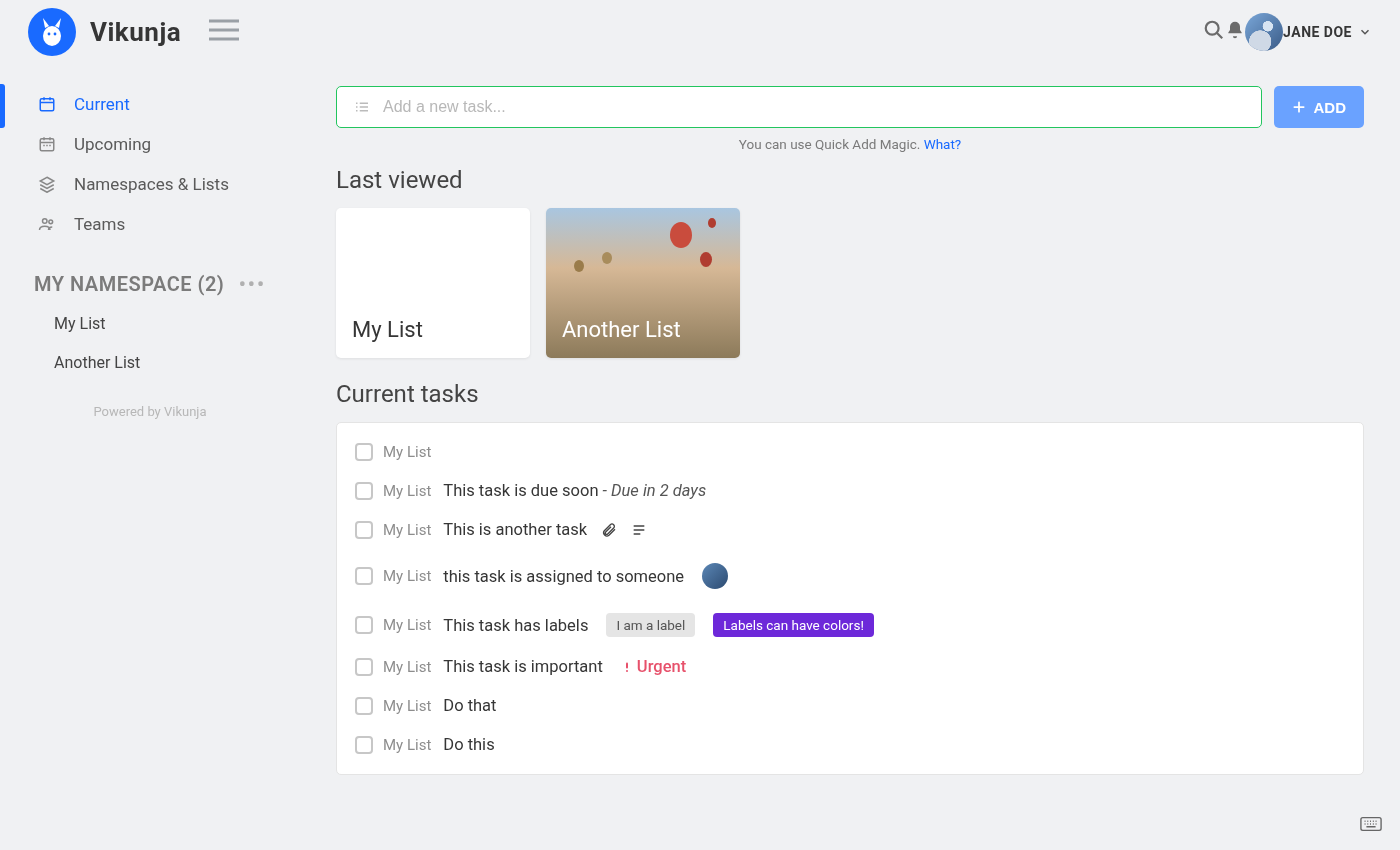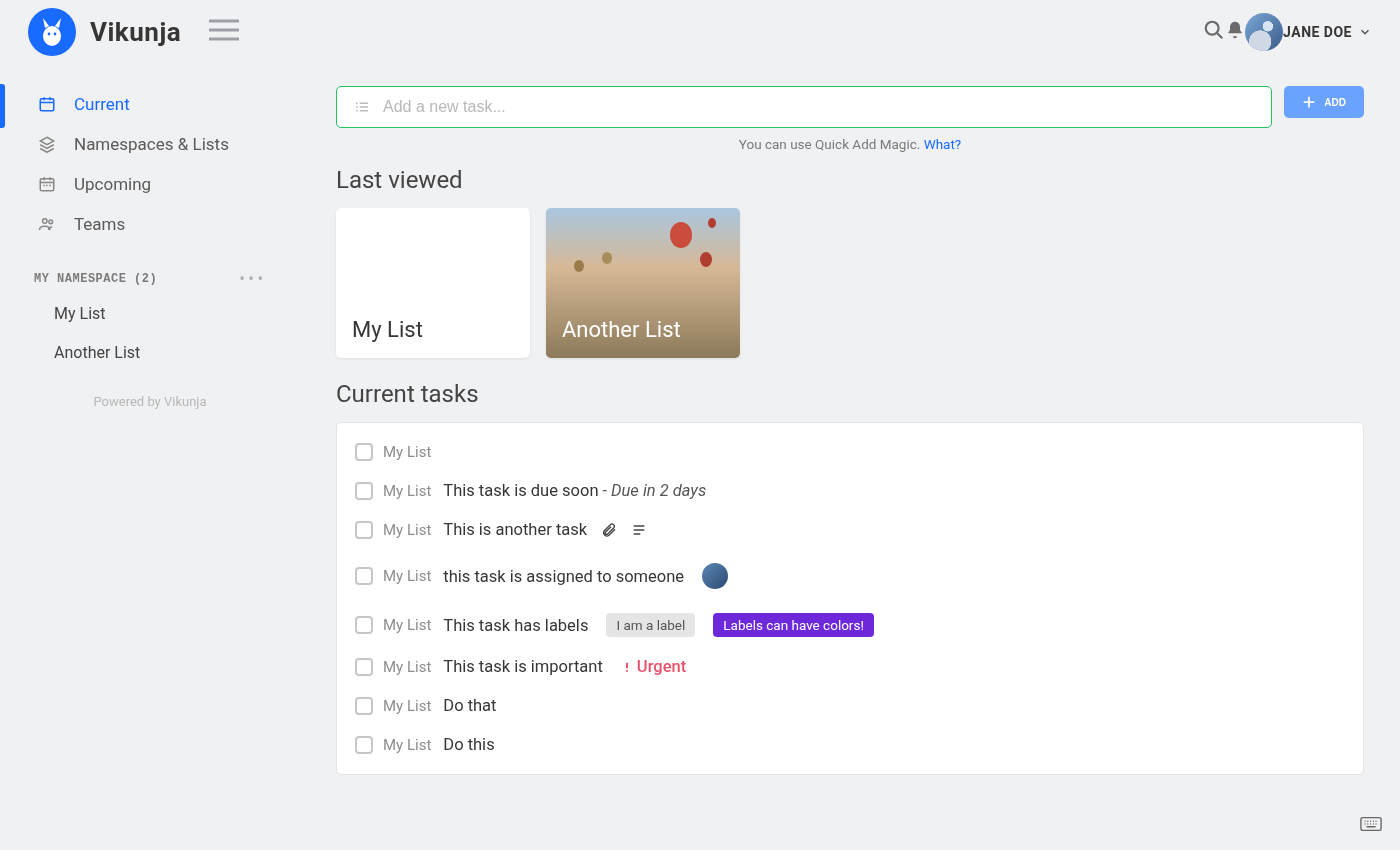--- a/index.html
+++ b/index.html
@@ -55,40 +55,40 @@
     font-size: 17px; color: #5a5a5a; cursor: pointer;
   }
   .nav-item.active { color: #196aff; }
   .nav-icon { width: 22px; display:flex; justify-content:center; }
   .nav-icon svg { color: #888; }
   .nav-item.active .nav-icon svg { color:#196aff; }
 
   .ns-heading {
     display:flex; align-items:center; justify-content:space-between;
     padding: 28px 34px 8px 34px;
-    color:#7b7b7b; font-weight:600; font-size:12px; letter-spacing:0.5px; text-transform:uppercase;font-family:Liberation Mono, monospace;
+    color:#7b7b7b; font-weight:600; font-size:20px; letter-spacing:0.5px; text-transform:uppercase;
   }
   .ns-heading .dots { color:#b0b0b0; cursor:pointer; letter-spacing:2px; }
   .ns-list-item { padding: 10px 0 10px 54px; font-size:16px; color:#444; cursor:pointer; }
   .powered { text-align:center; color:#b7b7b7; font-size:13px; margin-top:22px; }
 
   
   .main { flex:1; padding: 22px 36px 12px 36px; overflow-y:auto; }
   .greeting { text-align:center; font-size:32px; font-weight:400; color:#363636; margin-bottom:20px; }
   .add-row { display:flex; gap:12px; margin-bottom:8px; }
   .add-input {
     flex:1; background:#fff; border:1px solid #22c55e; border-radius:5px;
     display:flex; align-items:center; gap:12px; padding:0 16px; height:42px;
   }
   .add-input svg { color:#bbb; }
   .add-input input { flex:1; border:none; outline:none; font-size:16px; background:transparent; }
   .add-input input::placeholder { color:#b8b8b8; }
   .add-btn {
     background:#6aa2ff; color:#fff; border:none; border-radius:5px;
-    padding:0 18px; height:32px; font-size:10px; font-weight:600;
+    padding:0 18px; height:42px; font-size:15px; font-weight:600;
     display:flex; align-items:center; gap:8px; cursor:pointer;
   }
   .magic-hint { text-align:center; font-size:13.5px; color:#7a7a7a; margin-bottom:14px; }
   .magic-hint a { color:#196aff; text-decoration:none; }
 
   .section-title { font-size:24px; color:#444; margin:10px 0 14px 0; font-weight:400; }
 
   .last-viewed-row { display:flex; gap:16px; margin-bottom:22px; }
   .lv-card {
     width:194px; height:150px; border-radius:5px; background:#fff;
@@ -189,34 +189,34 @@
             <path d="M3 10h18" stroke="currentColor" stroke-width="2"></path>
             <path d="M8 3v4M16 3v4" stroke="currentColor" stroke-width="2"></path>
           </svg>
       </span>
       <span>Current</span>
     </div>
 
     <div class="nav-item">
       <span class="nav-icon">
         <svg width="18" height="18" viewBox="0 0 24 24" fill="none" stroke="currentColor" stroke-width="2">
-            <path d="M12 3l9 5-9 5-9-5 9-5zM3 13l9 5 9-5M3 18l9 5 9-5"></path>
+            <rect x="3" y="5" width="18" height="16" rx="2"></rect>
+            <path d="M3 10h18M8 3v4M16 3v4M7 14h2M11 14h2M15 14h2"></path>
           </svg>
       </span>
-      <span>Namespaces &amp; Lists</span>
+      <span>Upcoming</span>
     </div>
 
     <div class="nav-item">
       <span class="nav-icon">
         <svg width="18" height="18" viewBox="0 0 24 24" fill="none" stroke="currentColor" stroke-width="2">
-            <rect x="3" y="5" width="18" height="16" rx="2"></rect>
-            <path d="M3 10h18M8 3v4M16 3v4M7 14h2M11 14h2M15 14h2"></path>
+            <path d="M12 3l9 5-9 5-9-5 9-5zM3 13l9 5 9-5M3 18l9 5 9-5"></path>
           </svg>
       </span>
-      <span>Upcoming</span>
+      <span>Namespaces &amp; Lists</span>
     </div>
 
 
     <div class="nav-item">
       <span class="nav-icon">
         <svg width="20" height="18" viewBox="0 0 24 24" fill="none" stroke="currentColor" stroke-width="2">
             <circle cx="9" cy="8" r="3"></circle>
             <circle cx="17" cy="9" r="2.5"></circle>
             <path d="M2 20c0-3 3-5 7-5s7 2 7 5M14 20c0-2 2-4 5-4"></path>
           </svg>

